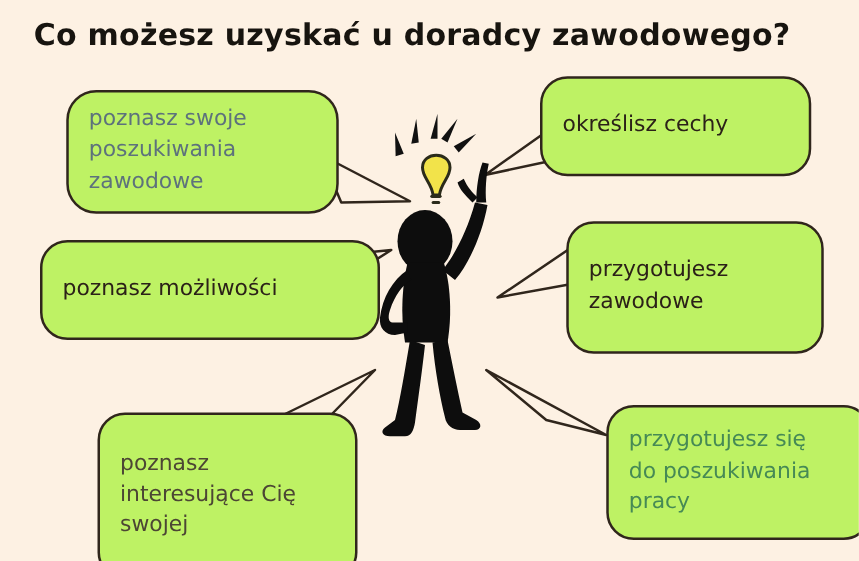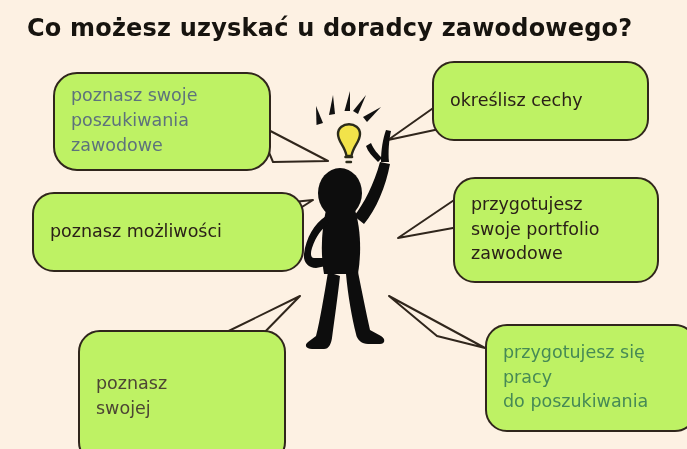--- a/index.html
+++ b/index.html
@@ -157,28 +157,28 @@
   <div class="bubble" id="bubble-2">
     <div class="line">określisz cechy</div>
   </div>
 
   <div class="bubble" id="bubble-3">
     <div class="line">poznasz możliwości</div>
   </div>
 
   <div class="bubble" id="bubble-4">
     <div class="line">przygotujesz</div>
-    <div class="line">swoje portfolio</div>
     <div class="line">zawodowe</div>
   </div>
 
   <div class="bubble" id="bubble-5">
     <div class="line">poznasz</div>
+    <div class="line">interesujące Cię</div>
     <div class="line">swojej</div>
   </div>
 
   <div class="bubble" id="bubble-6">
     <div class="line">przygotujesz się</div>
+    <div class="line">do poszukiwania</div>
     <div class="line">pracy</div>
-    <div class="line">do poszukiwania</div>
   </div>
 
 </div>
 
 </body></html>

